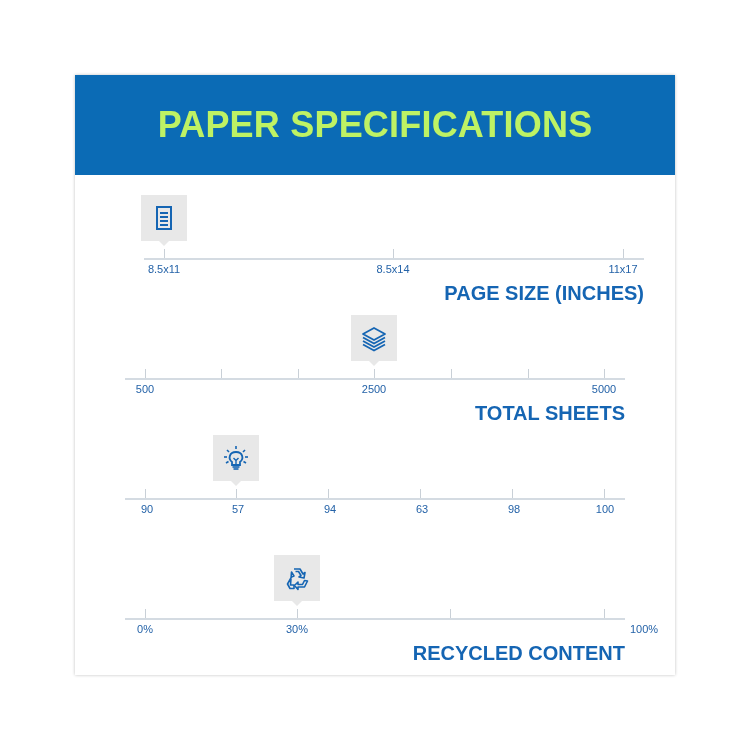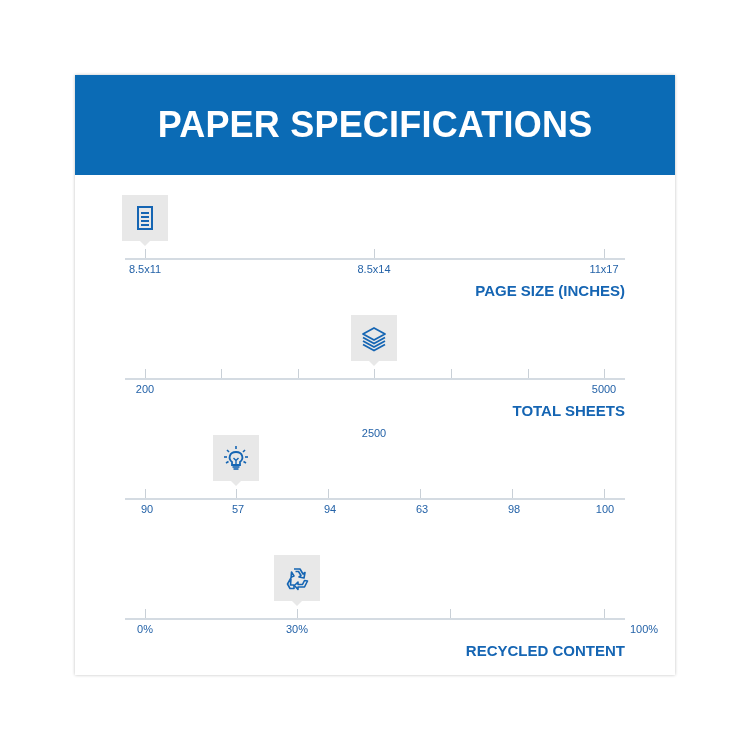--- a/index.html
+++ b/index.html
@@ -1,37 +1,37 @@
 <!DOCTYPE html>
 <html><head>
 <meta charset="utf-8">
 <style>
   html,body{margin:0;padding:0;background:#fff;}
   body{width:750px;height:750px;position:relative;font-family:"Liberation Sans",sans-serif;}
   .card{position:absolute;left:75px;top:75px;width:600px;height:600px;background:#fff;box-shadow:0 0 3px rgba(0,0,0,0.25);}
   .banner{position:absolute;left:0;top:0;width:600px;height:100px;background:#0b6bb5;display:flex;align-items:center;justify-content:center;}
-  .banner h1{margin:0;color:#ffffff;font-weight:700;font-size:36px;letter-spacing:0.2px;}
+  .banner h1{margin:0;color:#bef264;font-weight:700;font-size:36px;letter-spacing:0.2px;}
   .scale{position:absolute;left:50px;width:500px;}
   .axis{position:absolute;left:0;width:500px;height:2px;background:#d4dbe2;}
   .tick{position:absolute;width:1px;height:9px;background:#c9d0d7;}
   .lbl{position:absolute;font-size:11px;color:#2563a8;transform:translateX(-50%);white-space:nowrap;}
-  .title{position:absolute;right:0;font-size:15px;font-weight:700;color:#1565b3;white-space:nowrap;}
+  .title{position:absolute;right:0;font-size:20px;font-weight:700;color:#1565b3;white-space:nowrap;}
   .marker{position:absolute;width:46px;height:46px;background:#e8e8e8;transform:translateX(-50%);display:flex;align-items:center;justify-content:center;}
   .marker:after{content:"";position:absolute;left:50%;bottom:-5px;margin-left:-5px;border-left:5px solid transparent;border-right:5px solid transparent;border-top:5px solid #e8e8e8;}
   .marker svg{width:28px;height:28px;}
 </style>
 </head>
 <body>
 
 <div class="card">
   <div class="banner">
     <h1>PAPER SPECIFICATIONS</h1>
   </div>
 
-  <div class="scale" style="top:120px;height:110px;">
+  <div class="scale" style="top:120px;height:110px;margin-left:19px;">
     <div class="marker" style="left:20px;top:0;">
       <svg viewBox="0 0 28 28">
           <rect x="7" y="3" width="14" height="22" fill="none" stroke="#1565b3" stroke-width="2"></rect>
           <line x1="10" y1="9" x2="18" y2="9" stroke="#1565b3" stroke-width="2"></line>
           <line x1="10" y1="13" x2="18" y2="13" stroke="#1565b3" stroke-width="2"></line>
           <line x1="10" y1="17" x2="18" y2="17" stroke="#1565b3" stroke-width="2"></line>
           <line x1="10" y1="21" x2="18" y2="21" stroke="#1565b3" stroke-width="2"></line>
         </svg>
     </div>
     <div class="axis" style="top:63px;"></div>
@@ -54,22 +54,22 @@
         </svg>
     </div>
     <div class="axis" style="top:63px;"></div>
     <div class="tick" style="left:20px;top:54px;"></div>
     <div class="tick" style="left:96px;top:54px;"></div>
     <div class="tick" style="left:173px;top:54px;"></div>
     <div class="tick" style="left:249px;top:54px;"></div>
     <div class="tick" style="left:326px;top:54px;"></div>
     <div class="tick" style="left:403px;top:54px;"></div>
     <div class="tick" style="left:479px;top:54px;"></div>
-    <span class="lbl" style="left:20px;top:68px;">200</span>
-    <span class="lbl" style="left:249px;top:68px;margin-top:44px;">2500</span>
+    <span class="lbl" style="left:20px;top:68px;">500</span>
+    <span class="lbl" style="left:249px;top:68px;">2500</span>
     <span class="lbl" style="left:479px;top:68px;">5000</span>
     <span class="title" style="top:87px;">TOTAL SHEETS</span>
   </div>
 
   <div class="scale" style="top:360px;height:110px;">
     <div class="marker" style="left:111px;top:0;">
       <svg viewBox="0 0 28 28">
           <path d="M10 18 C6 15 7 8 14 8 C21 8 22 15 18 18 L18 21 L10 21 Z" fill="none" stroke="#1565b3" stroke-width="1.8"></path>
           <path d="M11.5 14 L14 16.5 L16.5 14 M14 16.5 V21" fill="none" stroke="#1565b3" stroke-width="1.4"></path>
           <line x1="10.5" y1="23" x2="17.5" y2="23" stroke="#1565b3" stroke-width="1.6"></line>

